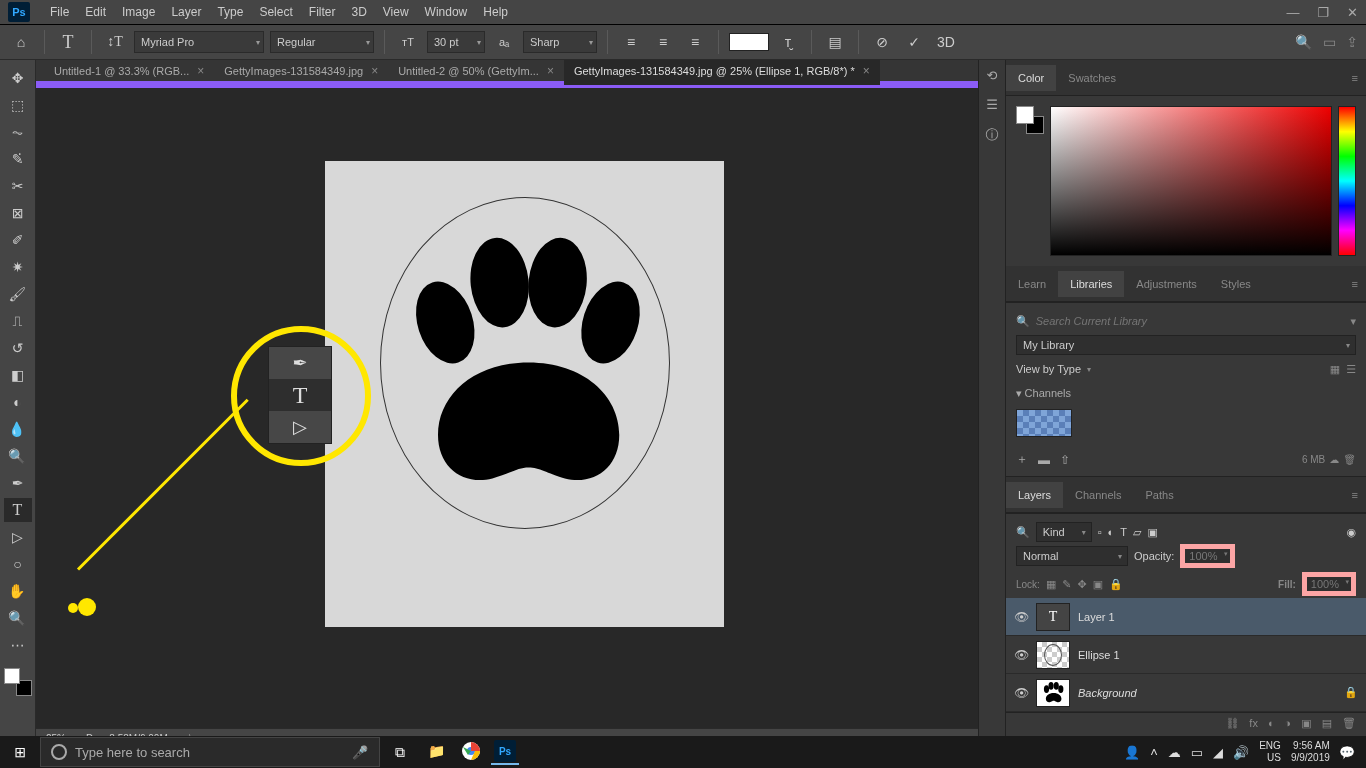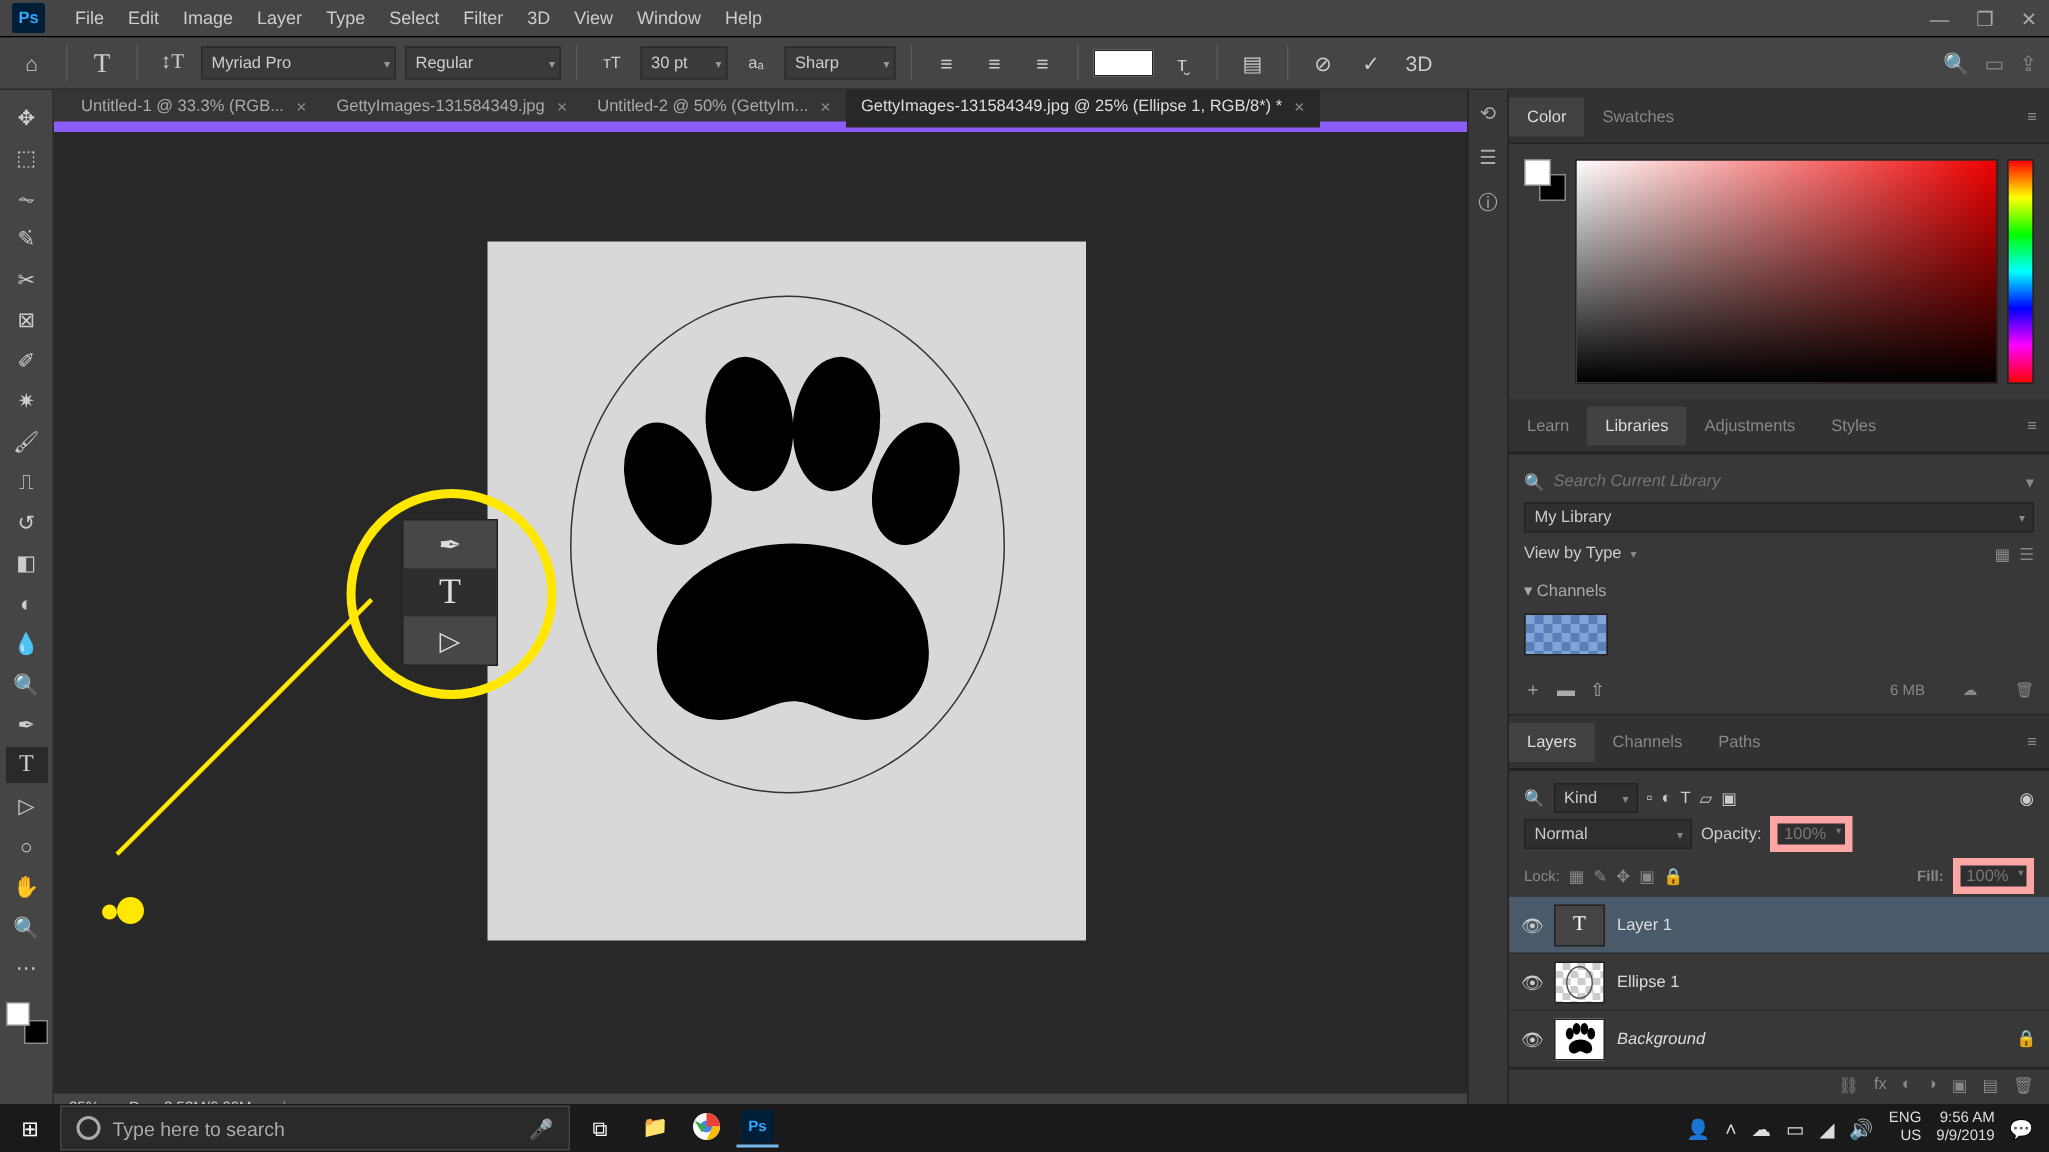--- a/index.html
+++ b/index.html
@@ -62,21 +62,21 @@
 .hue { width:18px; background:linear-gradient(to bottom,red,yellow,lime,cyan,blue,magenta,red); border:1px solid #222; }
 
 .panel-sub { padding:6px 10px; border-top:1px solid #222; }
 .sub-row { display:flex; align-items:center; gap:6px; height:24px; font-size:11px; color:#ccc; }
 .sub-dd { flex:1; background:#2f2f2f; border:1px solid #222; height:20px; padding:0 6px; display:flex; align-items:center; position:relative; }
 .sub-dd::after { content:"▾"; position:absolute; right:5px; font-size:8px; color:#888; }
 .search-input { flex:1; background:transparent; border:none; outline:none; color:#777; font-size:11px; font-style:italic; }
 
 .pattern-sw { width:56px; height:28px; background:repeating-conic-gradient(#5a7fb8 0 25%, #7fa5d8 0 50%) 0 0/12px 12px; border:1px solid #222; margin:4px 0; }
 .lib-foot { display:flex; align-items:center; gap:10px; padding:4px 10px 8px; color:#aaa; font-size:12px; border-bottom:1px solid #222; }
-.lib-foot .right { margin-left:auto; color:#888; font-size:10px; display:flex; gap:25px; align-items:flex-end; }
+.lib-foot .right { margin-left:auto; color:#888; font-size:10px; display:flex; gap:4px; align-items:flex-start; }
 
 .layer-row { display:flex; align-items:center; gap:8px; padding:4px 8px; border-bottom:1px solid #2a2a2a; height:38px; }
 .layer-row.sel { background:#4a5a6a; }
 .eye { color:#ccc; font-size:12px; width:14px; }
 .thumb { width:34px; height:28px; background:#fff; border:1px solid #222; display:flex; align-items:center; justify-content:center; font-size:14px; color:#000; }
 .thumb.t-text { background:#444; color:#fff; font-family:serif; }
 .thumb.t-trans { background:repeating-conic-gradient(#ccc 0 25%, #fff 0 50%) 0 0/10px 10px; position:relative; }
 .thumb.t-paw { background:#fff; }
 .layer-name { color:#ddd; font-size:11px; }
 .layer-name.it { font-style:italic; }

